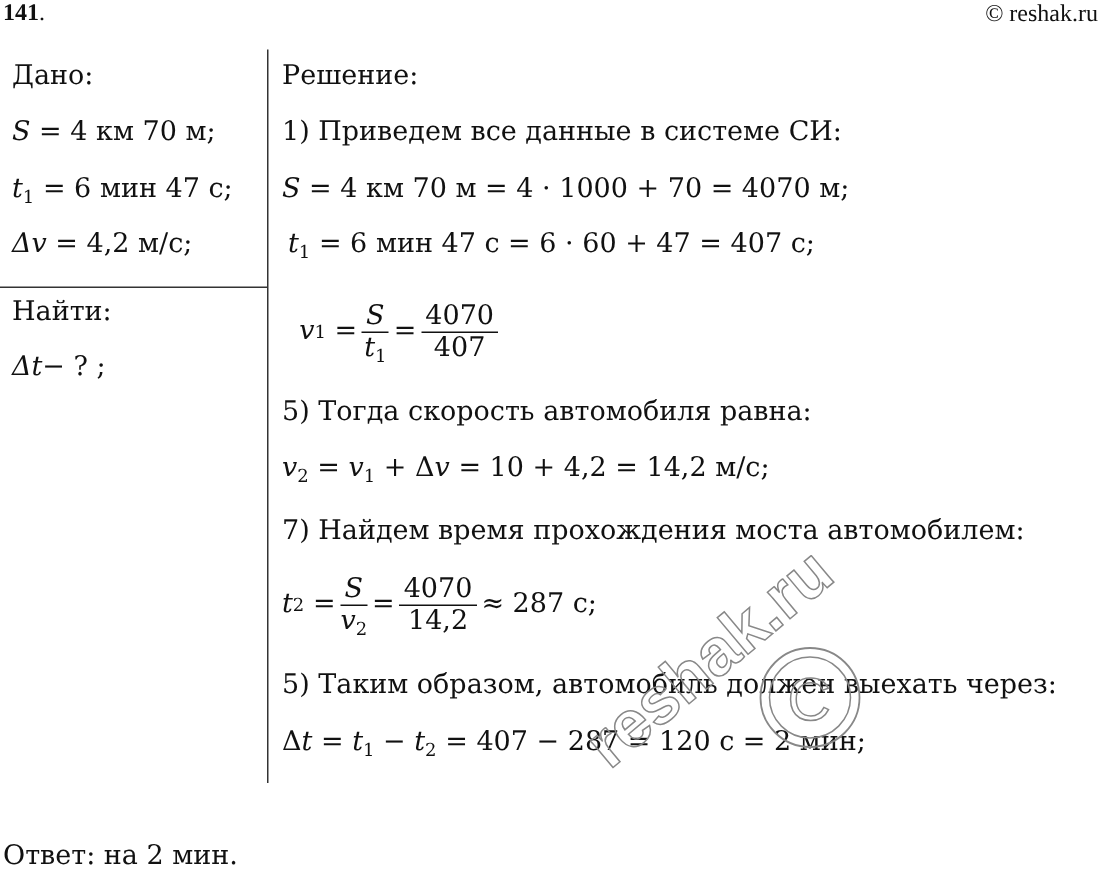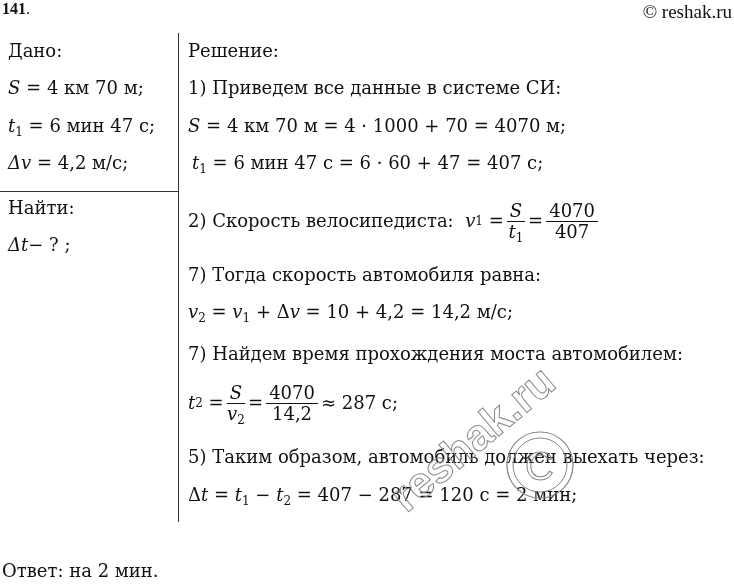--- a/index.html
+++ b/index.html
@@ -4,21 +4,21 @@
 <style>
   html, body { margin: 0; padding: 0; background: #ffffff; }
   body {
     width: 734px; height: 584px; position: relative; overflow: hidden;
     font-family: "DejaVu Serif", "Liberation Serif", serif;
     color: #111111;
   }
   .abs { position: absolute; white-space: nowrap; }
   .txt { font-size: 18px; line-height: 22px; }
   .num { font-family: "Liberation Serif", serif; font-weight: bold; font-size: 16px; top: 0px; left: 2px; }
-  .copy { font-family: "Liberation Serif", serif; font-size: 19px; top: 1px; right: 2px; }
+  .copy { font-family: "Liberation Serif", serif; font-size: 16px; top: 1px; right: 2px; }
   .vline { position: absolute; left: 178px; top: 33px; width: 1px; height: 489px; background: #333; }
   .hline { position: absolute; left: 0px; top: 191px; width: 178px; height: 1px; background: #333; }
   i.m { font-style: italic; }
   sub { font-size: 12px; vertical-align: -4px; line-height: 0; }
   .frac { display: inline-block; vertical-align: middle; text-align: center; margin: 0 3px; }
   .frac span { display: block; line-height: 20px; }
   .frac .top { border-bottom: 1px solid #111; padding: 0 3px; }
   .wm { position: absolute; left: 375px; top: 370px; width: 240px; height: 150px; pointer-events: none; }
 </style>
 </head>
@@ -37,33 +37,33 @@
 
 <div class="abs txt" style="left:8px;top:197px">Найти:</div>
 <div class="abs txt" style="left:8px;top:234px"><i class="m">Δt</i><span>− ? ;</span></div>
 
 <div class="abs txt" style="left:188px;top:40px">Решение:</div>
 <div class="abs txt" style="left:188px;top:77px">1) Приведем все данные в системе СИ:</div>
 <div class="abs txt" style="left:188px;top:115px"><i class="m">S</i> <span>= 4 км 70 м = 4 · 1000 + 70 = 4070 м;</span></div>
 <div class="abs txt" style="left:192px;top:152px"><i class="m">t</i><sub>1</sub> <span>= 6 мин 47 с = 6 · 60 + 47 = 407 с;</span></div>
 
 <div class="abs txt" style="left:188px;top:192px;height:58px;display:flex;align-items:center">
-  <span>2) Скорость велосипедиста:</span>&nbsp;&nbsp;
+  &nbsp;&nbsp;
   <i class="m">v</i><sub>1</sub>&nbsp;=
   <span class="frac">
       <span class="top"><i class="m">S</i></span>
       <span><i class="m">t</i><sub>1</sub></span>
     </span>=
   <span class="frac">
       <span class="top">4070</span>
       <span>407</span>
     </span>
 </div>
 
-<div class="abs txt" style="left:188px;top:264px">7) Тогда скорость автомобиля равна:</div>
+<div class="abs txt" style="left:188px;top:264px">5) Тогда скорость автомобиля равна:</div>
 <div class="abs txt" style="left:188px;top:301px"><i class="m">v</i><sub>2</sub> = <i class="m">v</i><sub>1</sub> + Δ<i class="m">v</i> <span>= 10 + 4,2 = 14,2 м/с;</span></div>
 
 <div class="abs txt" style="left:188px;top:343px">7) Найдем время прохождения моста автомобилем:</div>
 <div class="abs txt" style="left:188px;top:374px;height:58px;display:flex;align-items:center">
   <i class="m">t</i><sub>2</sub>&nbsp;=
   <span class="frac">
       <span class="top"><i class="m">S</i></span>
       <span><i class="m">v</i><sub>2</sub></span>
     </span>=
   <span class="frac">

